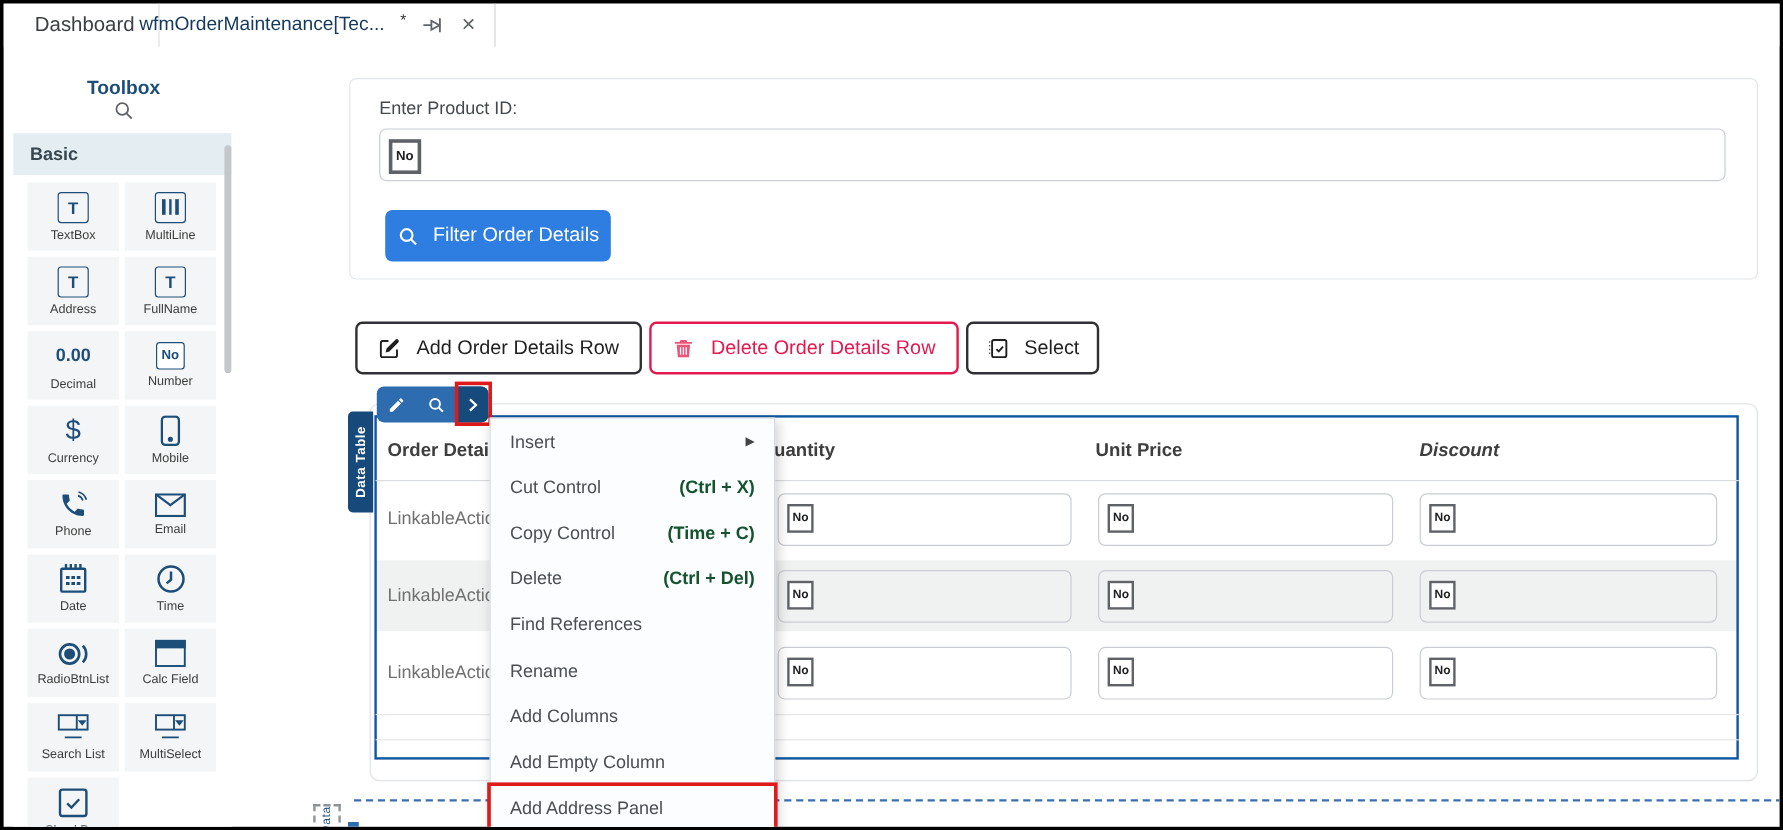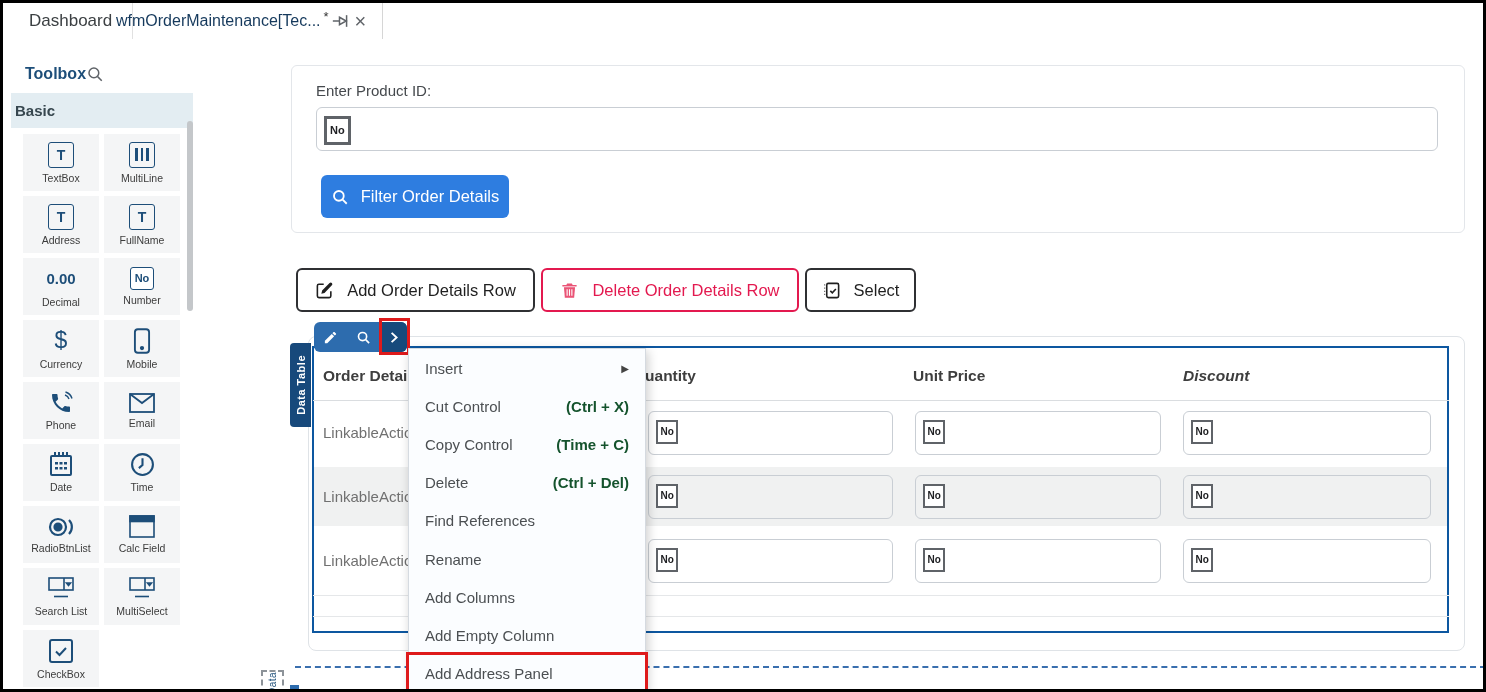--- a/index.html
+++ b/index.html
@@ -5,30 +5,30 @@
   * { margin:0; padding:0; box-sizing:border-box; }
   body { background:#888; font-family:"Liberation Sans", sans-serif; }
   .window{
     position:relative; width:1486px; height:692px; background:#fff;
     border:3px solid #000; overflow:hidden;
   }
   
   .tabbar{ position:absolute; left:0; top:0; right:0; height:36px; background:#fff; }
   .tab{ position:absolute; top:0; height:36px; display:flex; align-items:center; }
   .tab-dashboard{ left:6px; padding:0 20px; font-size:17px; color:#3c4043; border-right:1px solid #e1e1e1; }
-  .tab-active{ left:97px; padding:0 16px; gap:3px; font-size:16px; color:#15395c; border-right:1px solid #d6d6d6;text-align:center; }
+  .tab-active{ left:97px; padding:0 16px; gap:13px; font-size:16px; color:#15395c; border-right:1px solid #d6d6d6;text-align:center; }
   .tab-dirty{ font-size:13px; color:#333; position:relative; top:-5px; }
   .tab-ico{ width:20px; height:16px; color:#5f6368; }
   .tab-close{ font-size:20px; color:#5f6368; line-height:1; }
   
   .toolbox{ position:absolute; left:8px; top:50px; width:182px; bottom:0; overflow:hidden; background:#fff; }
-  .tb-head{ display:flex; align-items:center; padding:12px 12px 10px 14px; }
+  .tb-head{ display:flex; align-items:center; justify-content:space-between; padding:12px 12px 10px 14px;flex-direction:column; }
   .tb-title{ color:#1d4e79; font-weight:bold; font-size:16px; }
   .tb-search{ width:18px; height:18px; color:#5f6368; }
-  .tb-basic{ background:#e3edf2; padding:9px 4px; font-weight:bold; font-size:15px; color:#37474f; }
+  .tb-basic{ background:#e3edf2; padding:9px 14px; font-weight:bold; font-size:15px; color:#37474f; }
   .tb-grid{ display:grid; grid-template-columns:76px 76px; gap:5px; padding:6px 0 0 12px; }
   .tile{ background:#f4f5f6; height:57px; display:flex; flex-direction:column; align-items:center; justify-content:center; gap:4px; color:#1d4e79; }
   .tile-label{ font-size:10.5px; color:#3c3c3c; }
   .tile svg{ display:block; }
   .boxicon{ width:26px; height:26px; border:1.6px solid #1d4e79; border-radius:3px; display:flex; align-items:center; justify-content:center; font-weight:bold; font-size:14px; color:#1d4e79; }
   .boxicon.bars i{ display:inline-block; width:2.5px; height:13px; background:#1d4e79; margin:0 1.5px; }
   .txticon{ font-size:15px; font-weight:bold; color:#1d4e79; height:26px; display:flex; align-items:center; }
   .txticon.big{ font-size:23px; font-weight:normal; }
   .no-badge{ border:2px solid #5f6368; background:#fff; color:#202124; font-size:10px; font-weight:bold; padding:3px 3px; line-height:1; }
   .tile .no-badge{ border-color:#1d4e79; color:#1d4e79; font-size:11px; padding:5px 4px; border-width:1.6px; border-radius:3px;}

